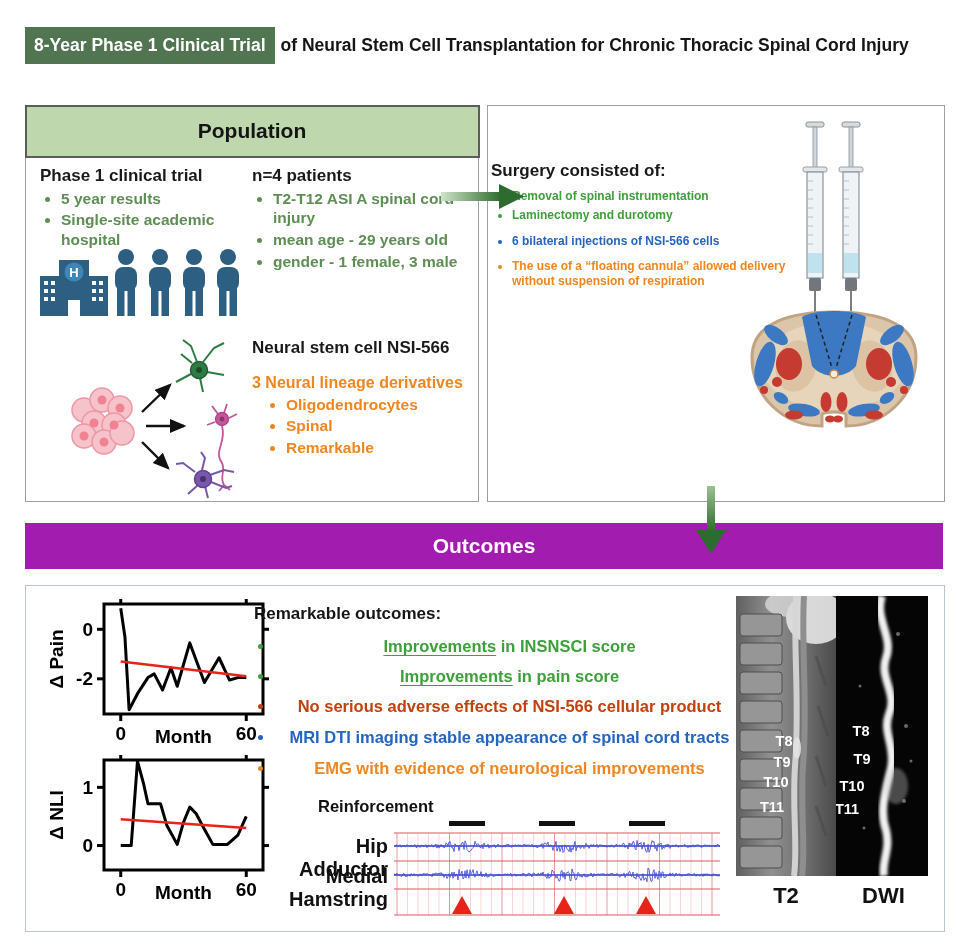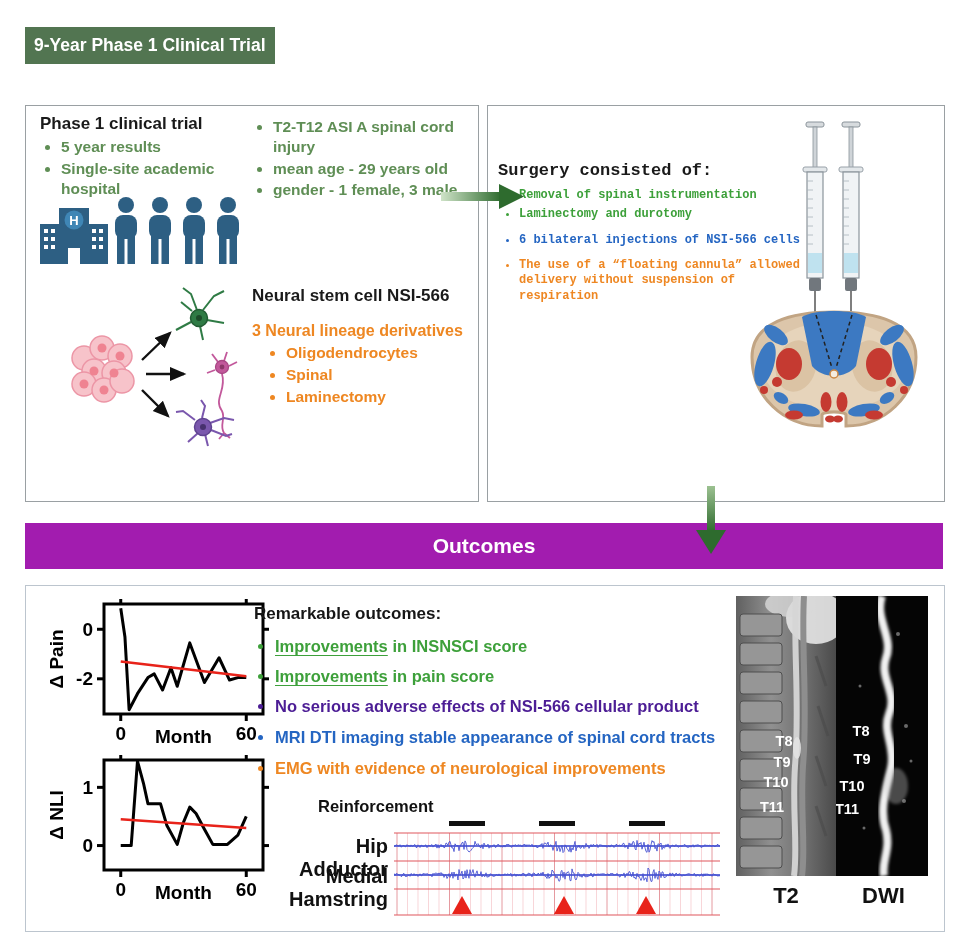--- a/index.html
+++ b/index.html
@@ -13,54 +13,57 @@
   .panel{background:#fff;border:1.5px solid #9aa0a3;}
   .panel-header{height:49px;background:#bed7ad;border:2px solid #5c5c5c;margin:-1.5px -1.5px 0 -1.5px;
     display:flex;align-items:center;justify-content:center;font-weight:bold;font-size:21px;color:#141414;}
   .panel-body{position:relative;width:100%;height:calc(100% - 50px);}
   h3.block-head{margin:0;font-size:17px;color:#1a1a1a;}
   ul{margin:3px 0 0 0;padding-left:21px;font-weight:bold;font-size:15.5px;line-height:1.28;}
   ul li{margin-bottom:2px;}
   .ul-muted{color:#5f8e55;}
   .ul-orange{color:#ee8722;padding-left:34px;}
   .big-li li{font-size:12px;margin-bottom:4px;}
-  .c-green{color:#3da03a;} .c-blue{color:#2465c2;} .c-orange{color:#ee8722;} .c-purple{color:#4c1d95;}
+  .c-green{color:#3da03a;} .c-blue{color:#2465c2;} .c-orange{color:#ee8722;} .c-purple{color:#c2410c;}
   li.c-blue{margin-top:10px;} li.c-orange{margin-top:10px;}
   .outcomes-list li{margin-bottom:9px;font-size:16.5px;}
   .outcomes-list u{text-underline-offset:3px;}
   
   .outcomes-bar{left:25px;top:523px;width:918px;height:46px;background:#a21caf;display:flex;align-items:center;justify-content:center;
     color:#fff;font-weight:bold;font-size:21px;}
   .bottom-panel{left:25px;top:585px;width:918px;height:345px;background:#fff;border:1.5px solid #bcc5ce;}
   
   svg text.tick{font-family:"Liberation Sans",sans-serif;font-size:19px;font-weight:bold;fill:#000;}
   svg text.axlabel{font-family:"Liberation Sans",sans-serif;font-size:19px;font-weight:bold;fill:#000;}
   svg text.mri-label{font-family:"Liberation Sans",sans-serif;font-size:14.5px;font-weight:bold;fill:#fff;}
   .emg-title{font-weight:bold;font-size:16.5px;color:#111;}
   .emg-rowlabel{font-weight:bold;font-size:20px;color:#111;text-align:right;}
   .mri-caption{font-weight:bold;font-size:22px;color:#111;text-align:center;}
   .heading-md{margin:0;font-weight:bold;font-size:17px;color:#161616;}
 </style>
 </head>
 <body>
 
 <div class="abs title-row">
-  <span class="title-box">9-Year Phase 1 Clinical Trial</span>
+  <span class="title-box">8-Year Phase 1 Clinical Trial</span>
+  <span class="title-rest">of Neural Stem Cell Transplantation for Chronic Thoracic Spinal Cord Injury</span>
 </div>
 
 <div class="abs panel" style="left:25px;top:105px;width:452px;height:395px;">
+  <div class="panel-header">Population</div>
   <div class="panel-body">
     <div class="abs" style="left:14px;top:8px;width:200px;">
       <h3 class="block-head">Phase 1 clinical trial</h3>
       <ul class="ul-muted">
           <li>5 year results</li>
           <li>Single-site academic hospital</li>
         </ul>
     </div>
     <div class="abs" style="left:226px;top:8px;width:218px;">
+      <h3 class="block-head">n=4 patients</h3>
       <ul class="ul-muted">
           <li>T2-T12 ASI A spinal cord injury</li>
           <li>mean age - 29 years old</li>
           <li>gender - 1 female, 3 male</li>
         </ul>
     </div>
 
     <svg class="abs" style="left:12px;top:90px;" width="208" height="74" viewBox="0 0 208 74">
       <g fill="#2d5f83">
         <rect x="2" y="28" width="20" height="40"></rect>
@@ -173,29 +176,29 @@
       <circle cx="149" cy="149" r="8.5" fill="#7a57ad" stroke="#5f4390" stroke-width="1.5"></circle>
       <circle cx="149" cy="149" r="3" fill="#47316e"></circle>
     </svg>
 
     <div class="abs" style="left:226px;top:180px;width:222px;">
       <h3 class="block-head">Neural stem cell NSI-566</h3>
       <div class="c-orange" style="font-weight:bold;font-size:16px;margin-top:16px;">3 Neural lineage derivatives</div>
       <ul class="ul-orange">
           <li>Oligodendrocytes</li>
           <li>Spinal</li>
-          <li>Laminectomy</li>
+          <li>Remarkable</li>
         </ul>
     </div>
   </div>
 </div>
 
 <div class="abs panel" style="left:487px;top:105px;width:456px;height:395px;">
   <div class="panel-body">
-    <div class="abs" style="left:10px;top:55px;width:305px;font-family:Liberation Mono, monospace;">
+    <div class="abs" style="left:3px;top:55px;width:305px;">
       <h3 class="block-head">Surgery consisted of:</h3>
       <ul class="big-li" style="margin-top:8px;">
           <li class="c-green">Removal of spinal instrumentation</li>
           <li class="c-green">Laminectomy and durotomy</li>
           <li class="c-blue">6 bilateral injections of NSI-566 cells</li>
           <li class="c-orange">The use of a “floating cannula” allowed delivery without suspension of respiration</li>
         </ul>
     </div>
 
     <svg class="abs" style="left:301px;top:14px;" width="92" height="212" viewBox="0 0 92 212">
@@ -311,21 +314,21 @@
       <line x1="215" y1="91.55555555555556" x2="221" y2="91.55555555555556" stroke="#000" stroke-width="3"></line>
       <text x="45" y="98.05555555555556" text-anchor="end" class="tick">0</text>
       <polyline points="72.73684210526315,91.55555555555556 83.19736842105263,91.55555555555556 89.47368421052632,7.164021164021165 95.75,30.444444444444443 99.9342105263158,49.65079365079365 112.48684210526315,49.65079365079365 118.76315789473685,71.18518518518519 129.2236842105263,90.39153439153439 135.5,68.27513227513226 141.7763157894737,53.14285714285714 148.05263157894737,59.544973544973544 156.42105263157896,75.25925925925927 164.78947368421052,90.39153439153439 179.43421052631578,90.39153439153439 189.89473684210526,81.07936507936508 198.26315789473685,62.455026455026456" fill="none" stroke="#000000" stroke-width="3" stroke-linejoin="round"></polyline>
       <line x1="72.73684210526315" y1="65.36507936507937" x2="198.26315789473685" y2="74.0952380952381" stroke="#e8231a" stroke-width="2.5"></line>
       <text x="135.5" y="145" text-anchor="middle" class="axlabel">Month</text>
       <text x="15" y="61" text-anchor="middle" class="axlabel" transform="rotate(-90 15 61)">Δ NLI</text>
     </svg>
 
   <div class="abs" style="left:228px;top:18px;width:490px;">
     <h3 class="heading-md">Remarkable outcomes:</h3>
-    <ul class="outcomes-list" style="margin-top:12px;">
+    <ul class="outcomes-list" style="margin-top:12px;text-align:center;">
         <li class="c-green"><u>Improvements</u> in INSNSCI score</li>
         <li class="c-green"><u>Improvements</u> in pain score</li>
         <li class="c-purple">No serious adverse effects of NSI-566 cellular product</li>
         <li class="c-blue">MRI DTI imaging stable appearance of spinal cord tracts</li>
         <li class="c-orange">EMG with evidence of neurological improvements</li>
       </ul>
   </div>
 
   <div class="abs" style="left:250px;top:205px;width:475px;height:140px;">
     <div class="abs emg-title" style="left:42px;top:6px;">Reinforcement</div>

